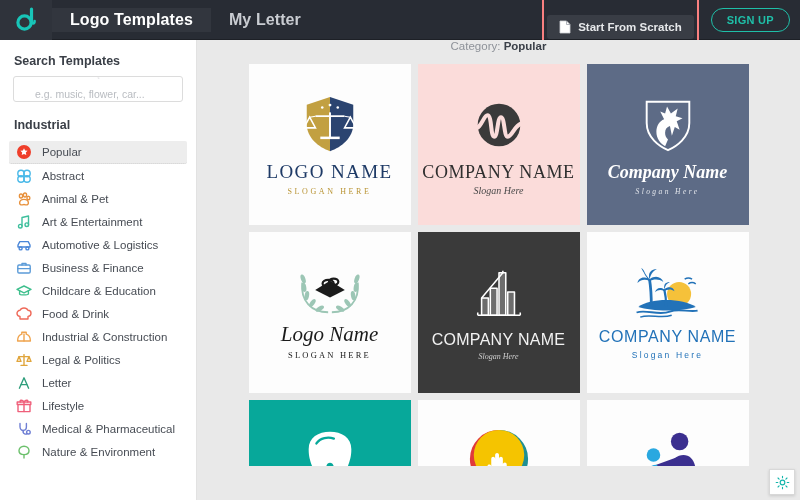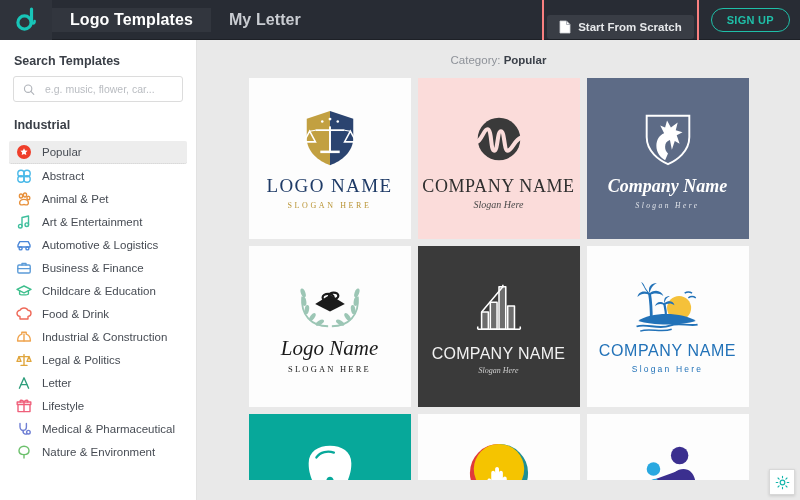--- a/index.html
+++ b/index.html
@@ -80,20 +80,21 @@
   .side-heading {
     font-size: 12.5px; font-weight: bold; color: #3a3f47;
     padding: 0 14px; margin-bottom: 8px;
   }
   #search-box {
     margin: 0 13px 16px 13px;
     height: 26px;
     border: 1px solid #dcdcdc; border-radius: 3px;
     display: flex; align-items: center; gap: 8px;
     padding: 0 9px;
+    flex-direction: column;
   }
   #search-input {
     border: none; outline: none;
     font-size: 10.5px; color: #8b8f96;
     font-family: "Liberation Sans", sans-serif;
     width: 130px; background: transparent;
   }
   #search-input::placeholder { color: #b9bcc1; }
   #categories-title { margin-top: 2px; margin-bottom: 9px; }
   .cat-item {
@@ -107,21 +108,21 @@
   .cat-item.active {
     background: #ededed;
     border-bottom: 1px dotted #cfcfcf;
   }
   .cat-icon { width: 16px; height: 16px; display:flex; align-items:center; justify-content:center; flex: 0 0 16px; }
 
   
   #main {
     flex: 1; height: 460px;
     background: #e9e9e9;
-    padding: 14px 0 0 0;
+    padding: 0 0 0 0;
     position: relative;
     overflow: hidden;
   }
   #category-label {
     text-align: center; font-size: 11.5px;
     color: #8e9299; margin-bottom: 12px;
   }
   #category-label b { color: #3b4049; font-weight: bold; }
   #grid {
     display: grid;

